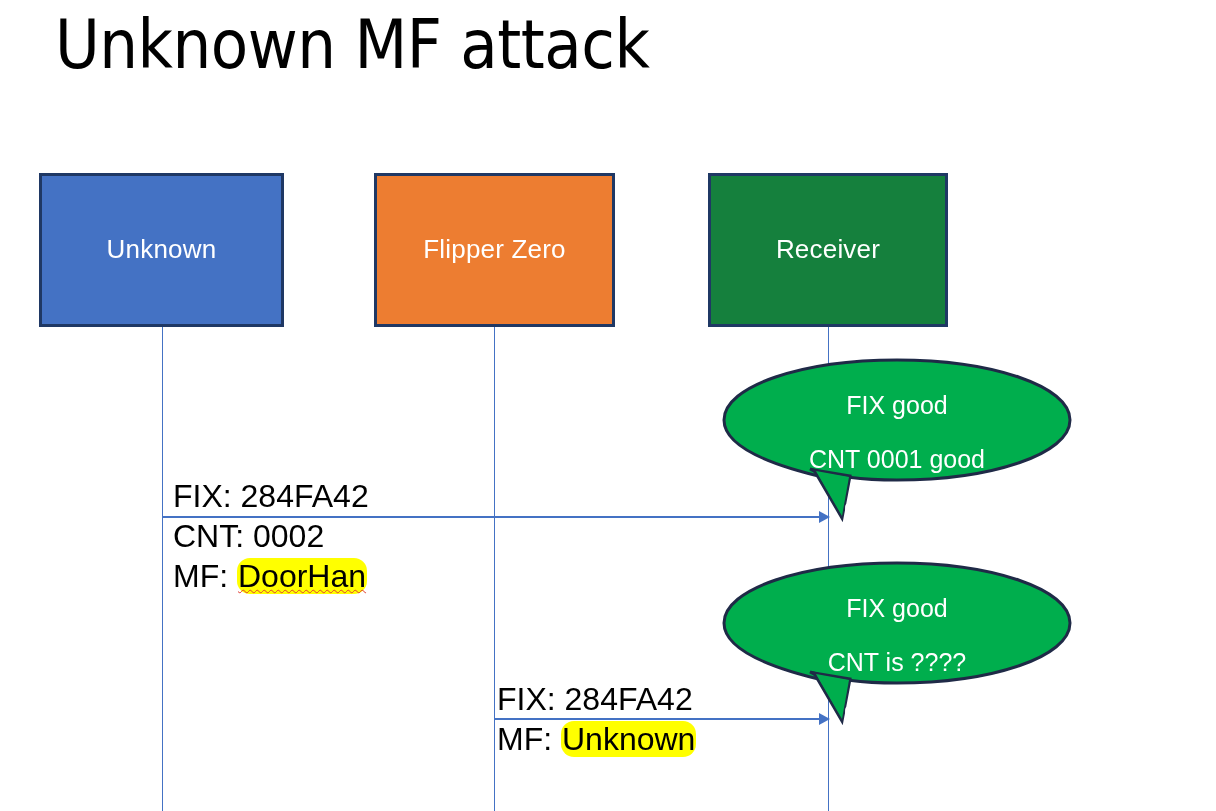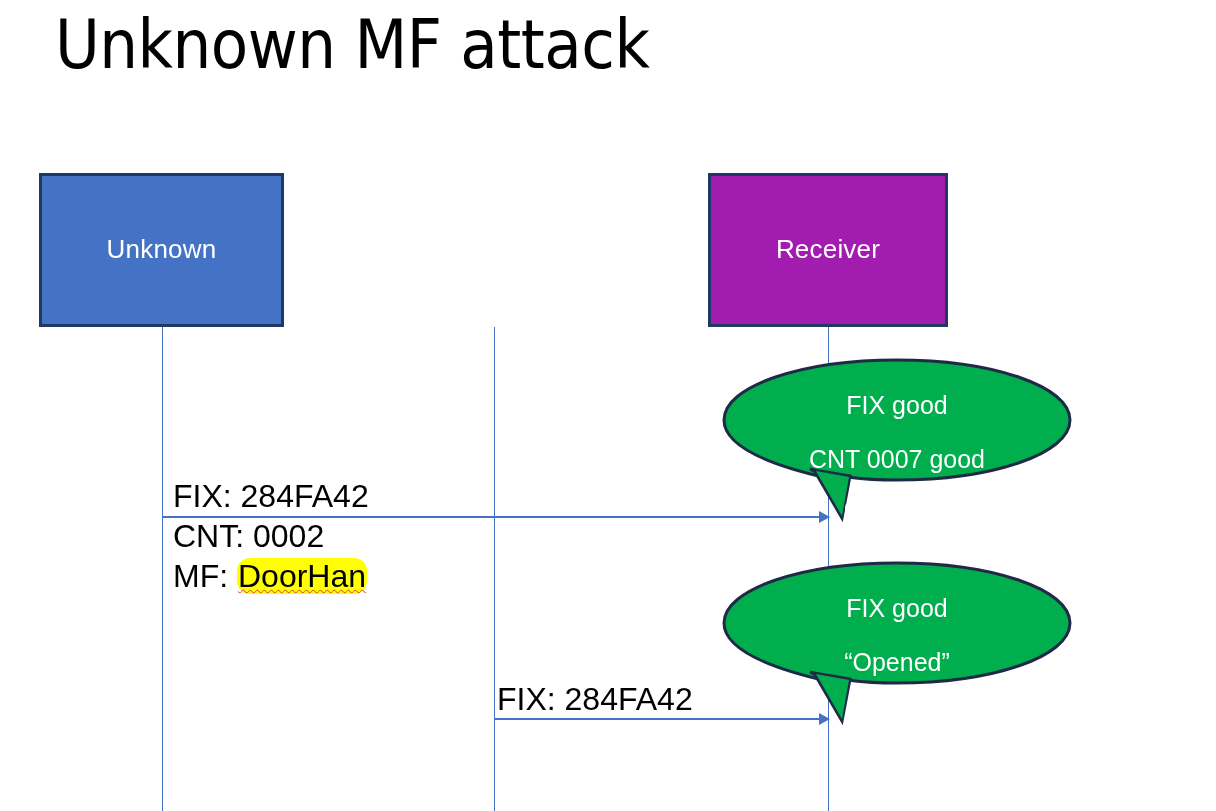--- a/index.html
+++ b/index.html
@@ -60,21 +60,21 @@
   .actor-label {
     color: #ffffff;
     font-size: 26px;
     font-weight: 400;
     letter-spacing: 0.2px;
     text-align: center;
     line-height: 1.15;
   }
   #actor-remote   { left: 39px;  width: 245px; background: #4472C4; }
   #actor-flipper  { left: 374px; width: 241px; background: #ED7D31; }
-  #actor-receiver { left: 708px; width: 240px; background: #a21caf; }
+  #actor-receiver { left: 708px; width: 240px; background: #15803d; }
 
   
   .msg-arrow {
     position: absolute;
     height: 1.6px;
     background: #4472C4;
   }
   .msg-arrow::after {
     content: "";
     position: absolute;
@@ -147,68 +147,73 @@
 
   <div id="slide-title">Unknown MF attack</div>
 
   <div id="lifeline-remote" class="lifeline"></div>
   <div id="lifeline-flipper" class="lifeline"></div>
   <div id="lifeline-receiver" class="lifeline"></div>
 
   <div id="actor-remote" class="actor-box">
     <span class="actor-label">Unknown</span>
   </div>
+  <div id="actor-flipper" class="actor-box">
+    <span class="actor-label">Flipper Zero</span>
+  </div>
   <div id="actor-receiver" class="actor-box">
     <span class="actor-label">Receiver</span>
   </div>
 
   <div id="arrow-remote-to-receiver" class="msg-arrow"></div>
 
   <div id="msg-label-1" class="msg-label">
     <span class="line"><span>FIX: </span><span>284FA42</span></span>
     <span class="line"><span>CNT: </span><span>0002</span></span>
     <span class="line"><span>MF: </span><span class="hl squiggle">DoorHan</span></span>
   </div>
 
   <div id="arrow-flipper-to-receiver" class="msg-arrow"></div>
 
   <div id="msg-label-2" class="msg-label">
     <span class="line"><span>FIX: </span><span>284FA42</span></span>
+    <span class="line"><span>MF: </span><span class="hl">Unknown</span></span>
   </div>
 
   <div id="callout-1" class="callout">
     <svg width="350" height="163" viewBox="0 0 350 163">
       <path d="M 175 2
                C 270 2 348 28 348 62
                C 348 96 270 122 175 122
                C 140 122 110 118 88 111
                L 105 120
                C 70 112 2 94 2 62
                C 2 28 80 2 175 2 Z" fill="#00AE4D" stroke="#1F2A47" stroke-width="3"></path>
       <path d="M 92 112 L 120 160 L 128 118 Z" fill="#00AE4D" stroke="#1F2A47" stroke-width="3" stroke-linejoin="miter"></path>
       <path d="M 94 113 L 127 119 L 120 158 Z" fill="#00AE4D" stroke="none"></path>
     </svg>
     <div class="callout-text">
       <span class="line">FIX good</span>
-      <span class="line">CNT 0007 good</span>
+      <span class="line">CNT 0001 good</span>
       <span class="line">“Opened”</span>
     </div>
   </div>
 
   <div id="callout-2" class="callout">
     <svg width="350" height="163" viewBox="0 0 350 163">
       <path d="M 175 2
                C 270 2 348 28 348 62
                C 348 96 270 122 175 122
                C 140 122 110 118 88 111
                L 105 120
                C 70 112 2 94 2 62
                C 2 28 80 2 175 2 Z" fill="#00AE4D" stroke="#1F2A47" stroke-width="3"></path>
       <path d="M 92 112 L 120 160 L 128 118 Z" fill="#00AE4D" stroke="#1F2A47" stroke-width="3" stroke-linejoin="miter"></path>
       <path d="M 94 113 L 127 119 L 120 158 Z" fill="#00AE4D" stroke="none"></path>
     </svg>
     <div class="callout-text">
       <span class="line">FIX good</span>
+      <span class="line">CNT is ????</span>
       <span class="line">“Opened”</span>
     </div>
   </div>
 
 </div>
 
 </body></html>

